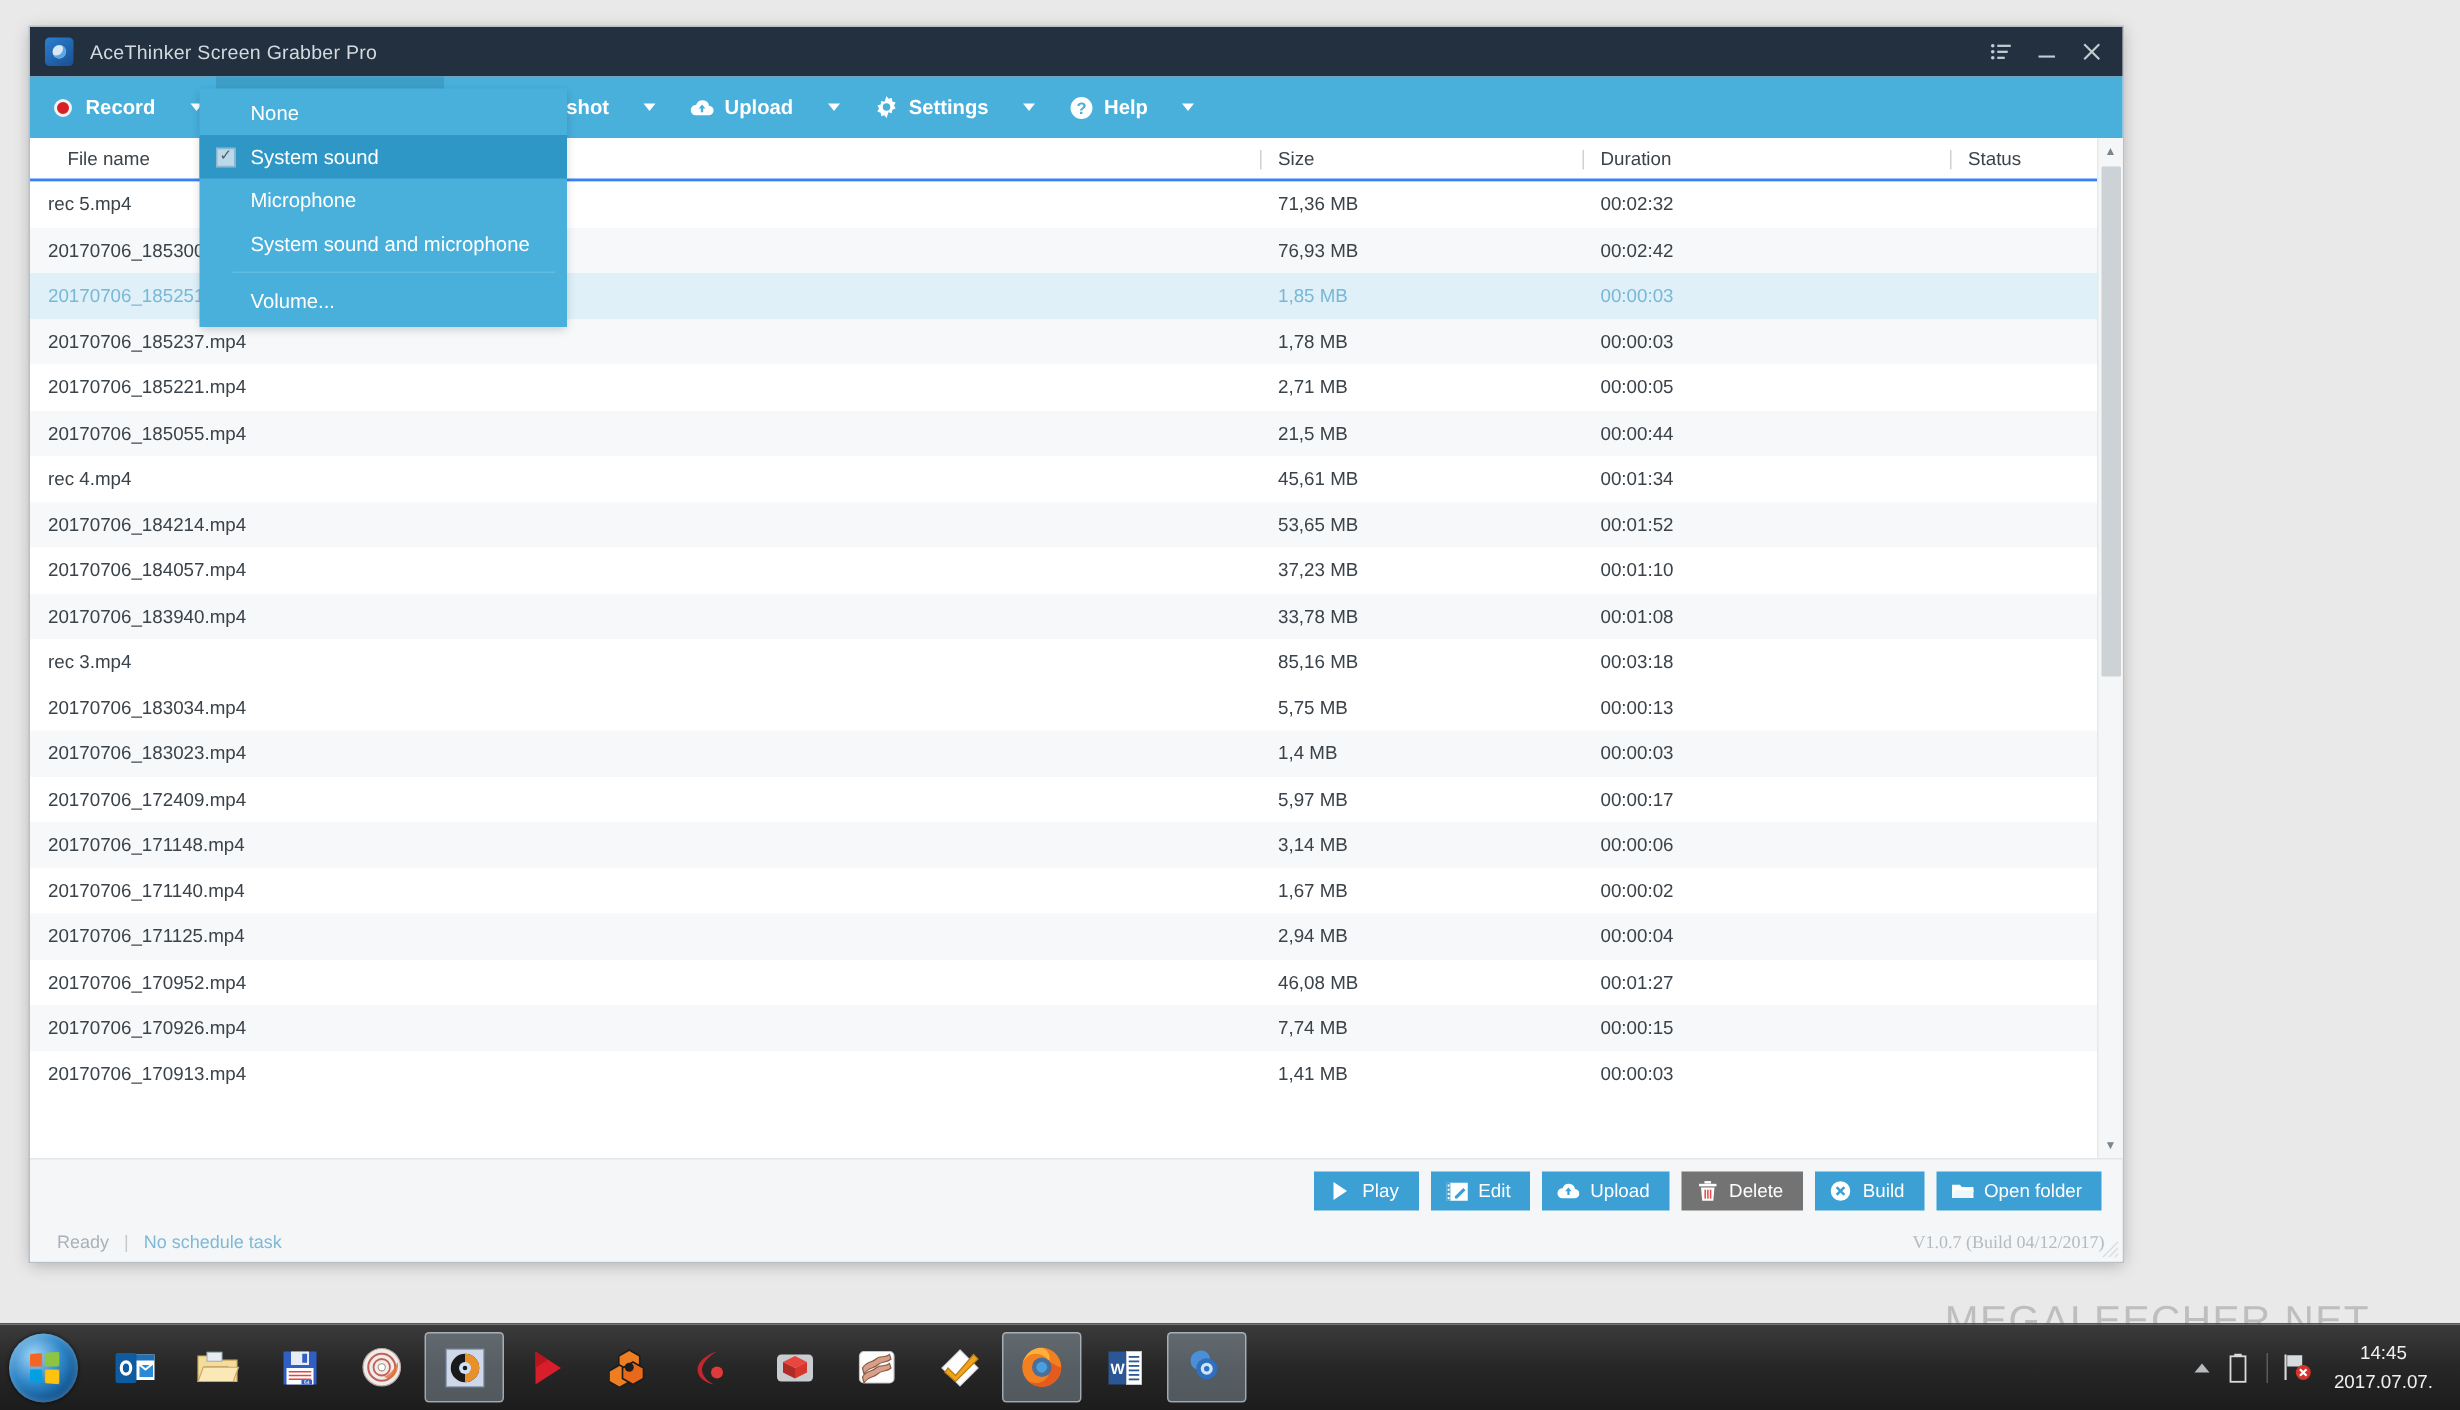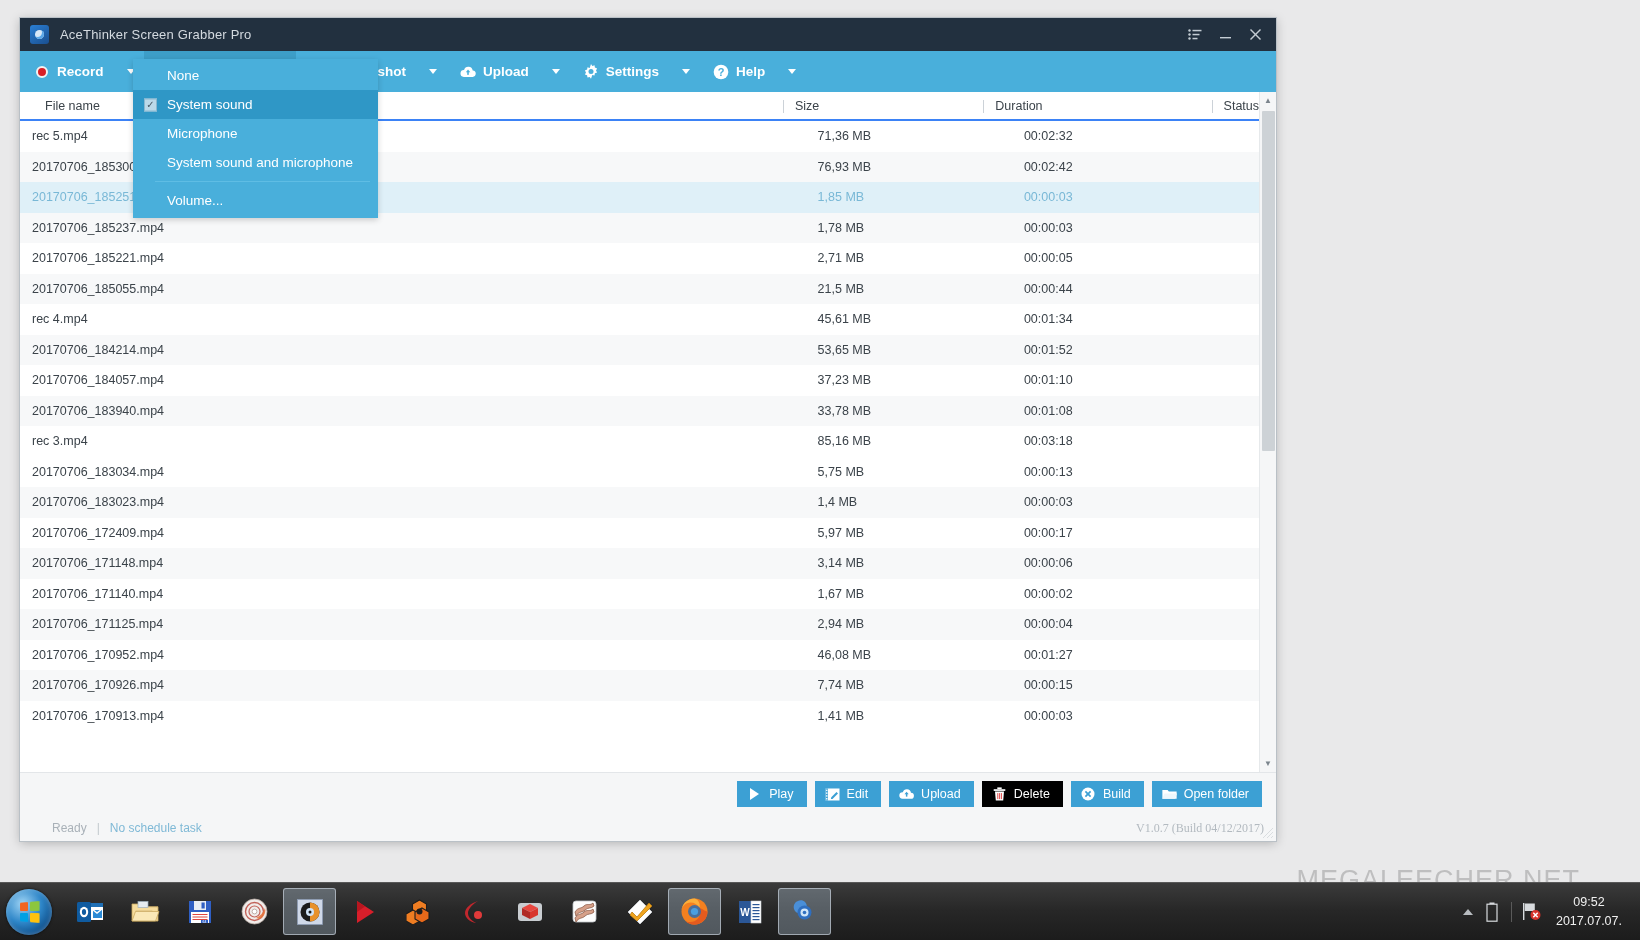--- a/index.html
+++ b/index.html
@@ -12,21 +12,21 @@
   }
   .desktop {
     position: relative;
     width: 1640px; height: 940px;
     background: #e9e9ea;
   }
   
   .app-window {
     position: absolute;
     left: 20px; top: 18px;
-    width: 1256px; height: 823px;
+    width: 1395px; height: 823px;
     background: #ffffff;
     box-shadow: 0 0 0 1px #b9c0c6, 0 2px 10px rgba(0,0,0,.25);
     display: flex; flex-direction: column;
   }
   
   .titlebar {
     height: 33px;
     background: #22303f;
     display: flex; align-items: center;
     padding: 0 6px 0 10px;
@@ -222,31 +222,31 @@
     background: #3ca0d4;
     color: #ffffff;
     font-size: 12.5px;
     border: none;
     display: flex; align-items: center;
     gap: 7px;
     padding: 0 13px 0 10px;
     cursor: pointer;
     font-family: inherit;
   }
-  .abtn.danger { background: #000000; justify-content: center; }
+  .abtn.danger { background: #737373; justify-content: center; }
   .abtn .bico {
     display: flex; align-items: center; justify-content: center;
     width: 15px; height: 15px; flex: none;
   }
   
   .statusbar {
     height: 26px;
     background: #f5f6f7;
     display: flex; align-items: center;
-    padding: 0 12px 0 32px;
+    padding: 0 12px 0 18px;
     font-size: 12px;
     flex: none;
     position: relative;
   }
   .st-ready { color: #a9b1b8; }
   .st-pipe  { color: #c2c8cd; margin: 0 10px; }
   .st-sched { color: #7fb9d6; cursor: pointer; }
   .st-ver {
     margin-left: auto;
     color: #b3bac0;
@@ -875,18 +875,18 @@
       <span class="tray-sep"></span>
       <span class="icon-box" style="width:22px;height:22px">
         <svg width="20" height="19" viewBox="0 0 20 19" aria-hidden="true">
           <rect x="1" y="1" width="1.4" height="17" fill="#d8dbde"></rect>
           <path d="M2.8 1.5h10v7.5h-10z" fill="#d8dbde"></path>
           <circle cx="13.5" cy="13" r="5" fill="#d6332b"></circle>
           <path d="M11.3 10.8l4.4 4.4M15.7 10.8l-4.4 4.4" stroke="#fff" stroke-width="1.5"></path>
         </svg>
       </span>
       <div class="clock">
-        <div>09:52</div>
+        <div>14:45</div>
         <div>2017.07.07.</div>
       </div>
     </div>
   </div>
 </div>
 
 </body></html>

